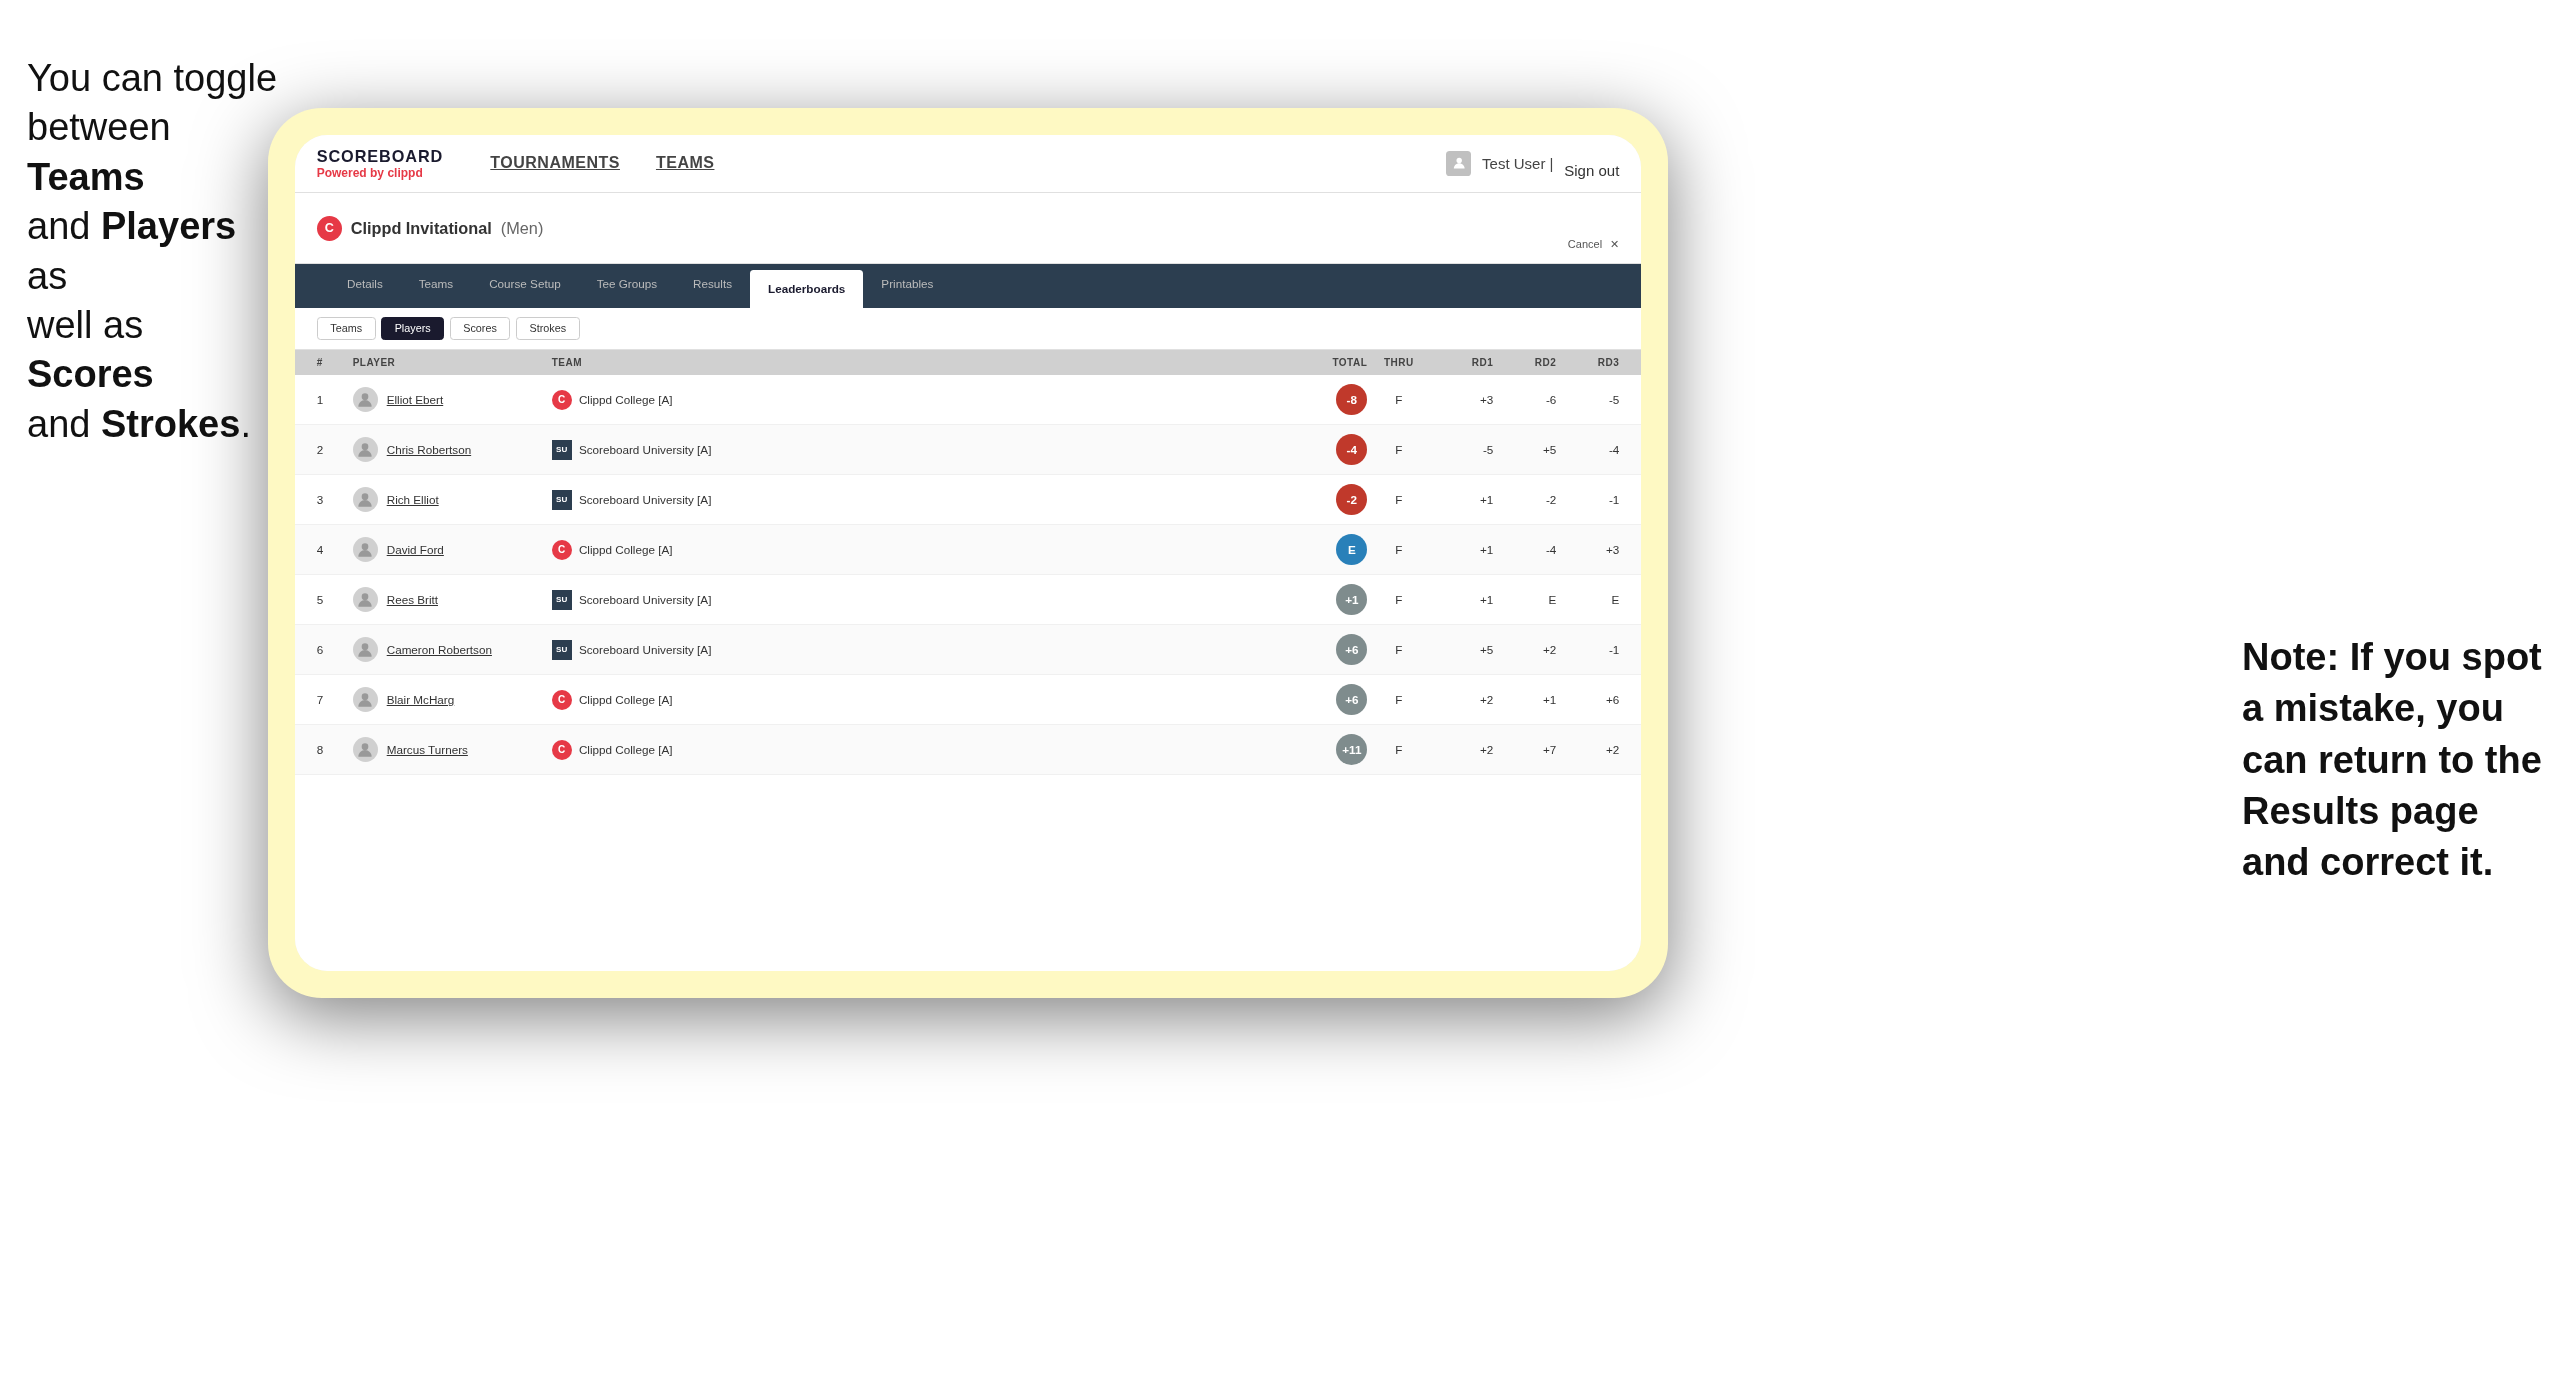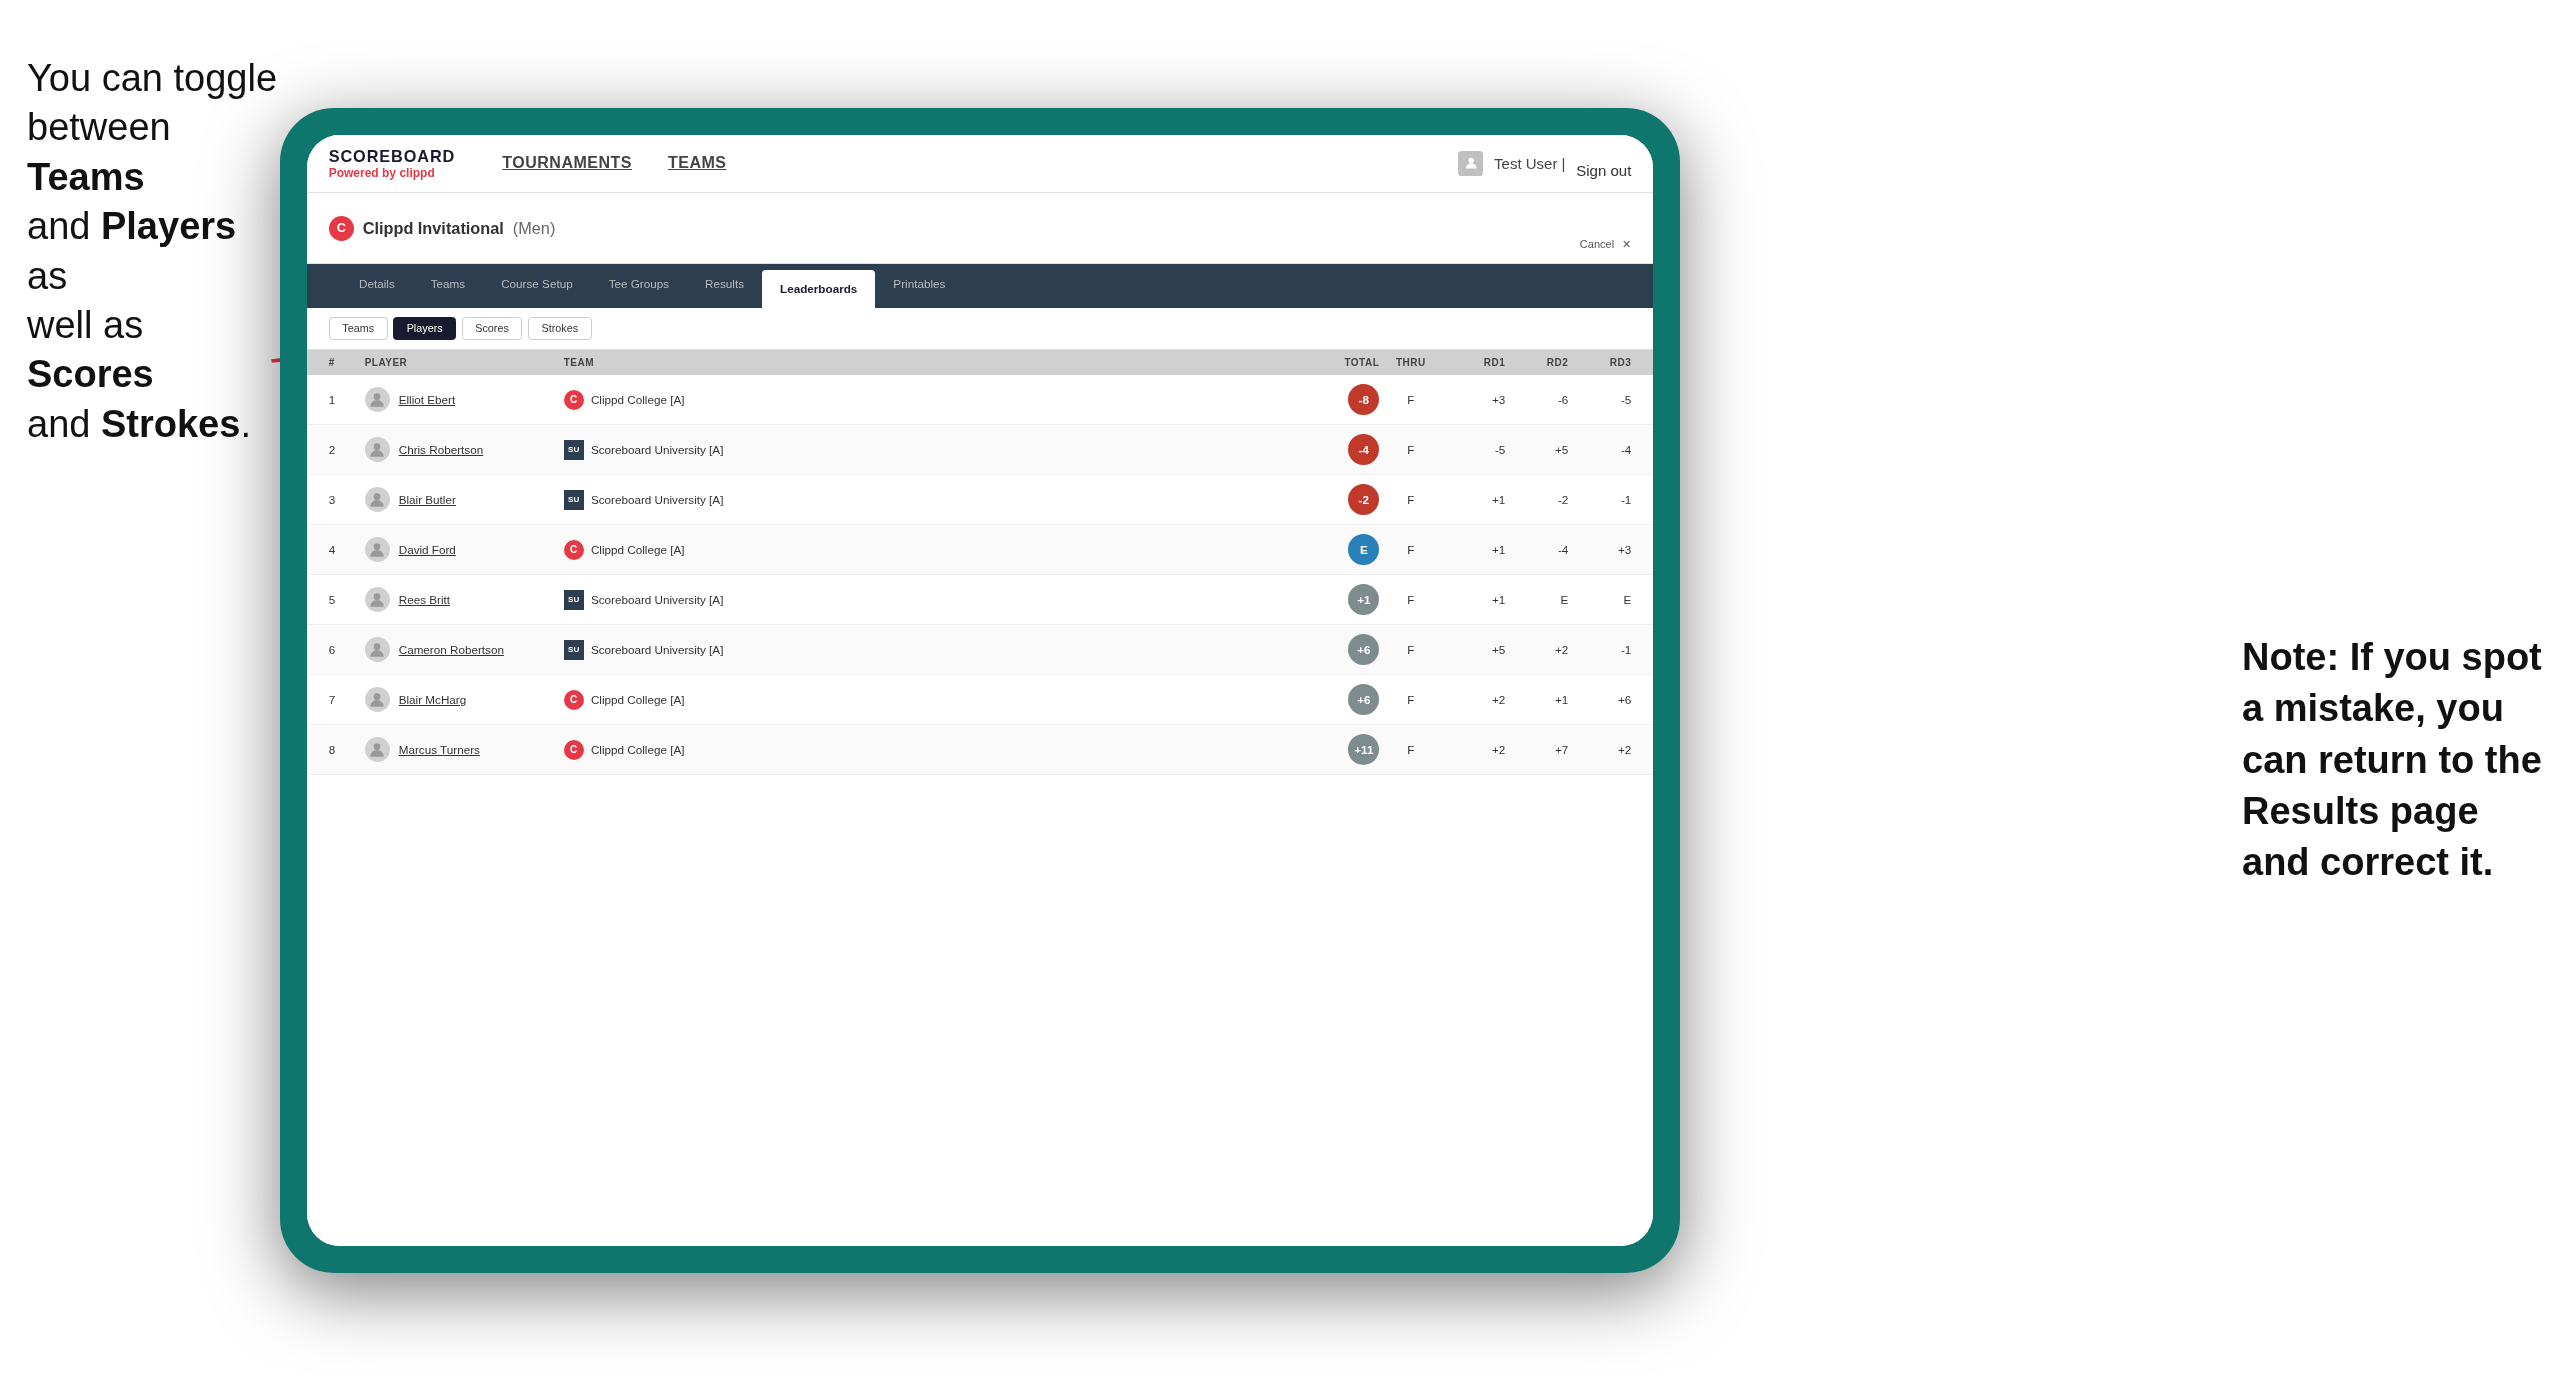--- a/index.html
+++ b/index.html
@@ -42,25 +42,25 @@
       left: 262px;
       top: 343px;
       width: 199px;
       height: 90px;
       pointer-events: none;
     }
 
     
     .tablet {
       position: absolute;
-      left: 280px;
+      left: 268px;
       top: 108px;
       width: 1400px;
-      height: 1165px;
-      background: #0f766e;
+      height: 890px;
+      background: #fef9c3;
       border-radius: 54px;
       box-shadow: 0 18px 72px rgba(0,0,0,0.5);
       padding: 27px;
     }
 
     .tablet-screen {
       width: 100%;
       height: 100%;
       background: #f0f0f0;
       border-radius: 32.5px;
@@ -469,21 +469,21 @@
   </div>
           <div class="table-row">
     <span>3</span>
     <div class="player-cell">
       <div class="player-avatar">
     <svg viewBox="0 0 24 24" fill="#999">
                   <circle cx="12" cy="8" r="4"></circle>
                   <path d="M4 20c0-4.4 3.6-8 8-8s8 3.6 8 8H4z"></path>
                 </svg>
   </div>
-      <span>Blair Butler</span>
+      <span>Rich Elliot</span>
     </div>
     <div class="team-cell">
       <div class="team-logo-sq">SU</div>
       <span>Scoreboard University [A]</span>
     </div>
     <span></span>
     <div style="display:flex;justify-content:flex-end;">
       <div class="score-badge score-red">-2</div>
     </div>
     <span class="col-center">F</span>

